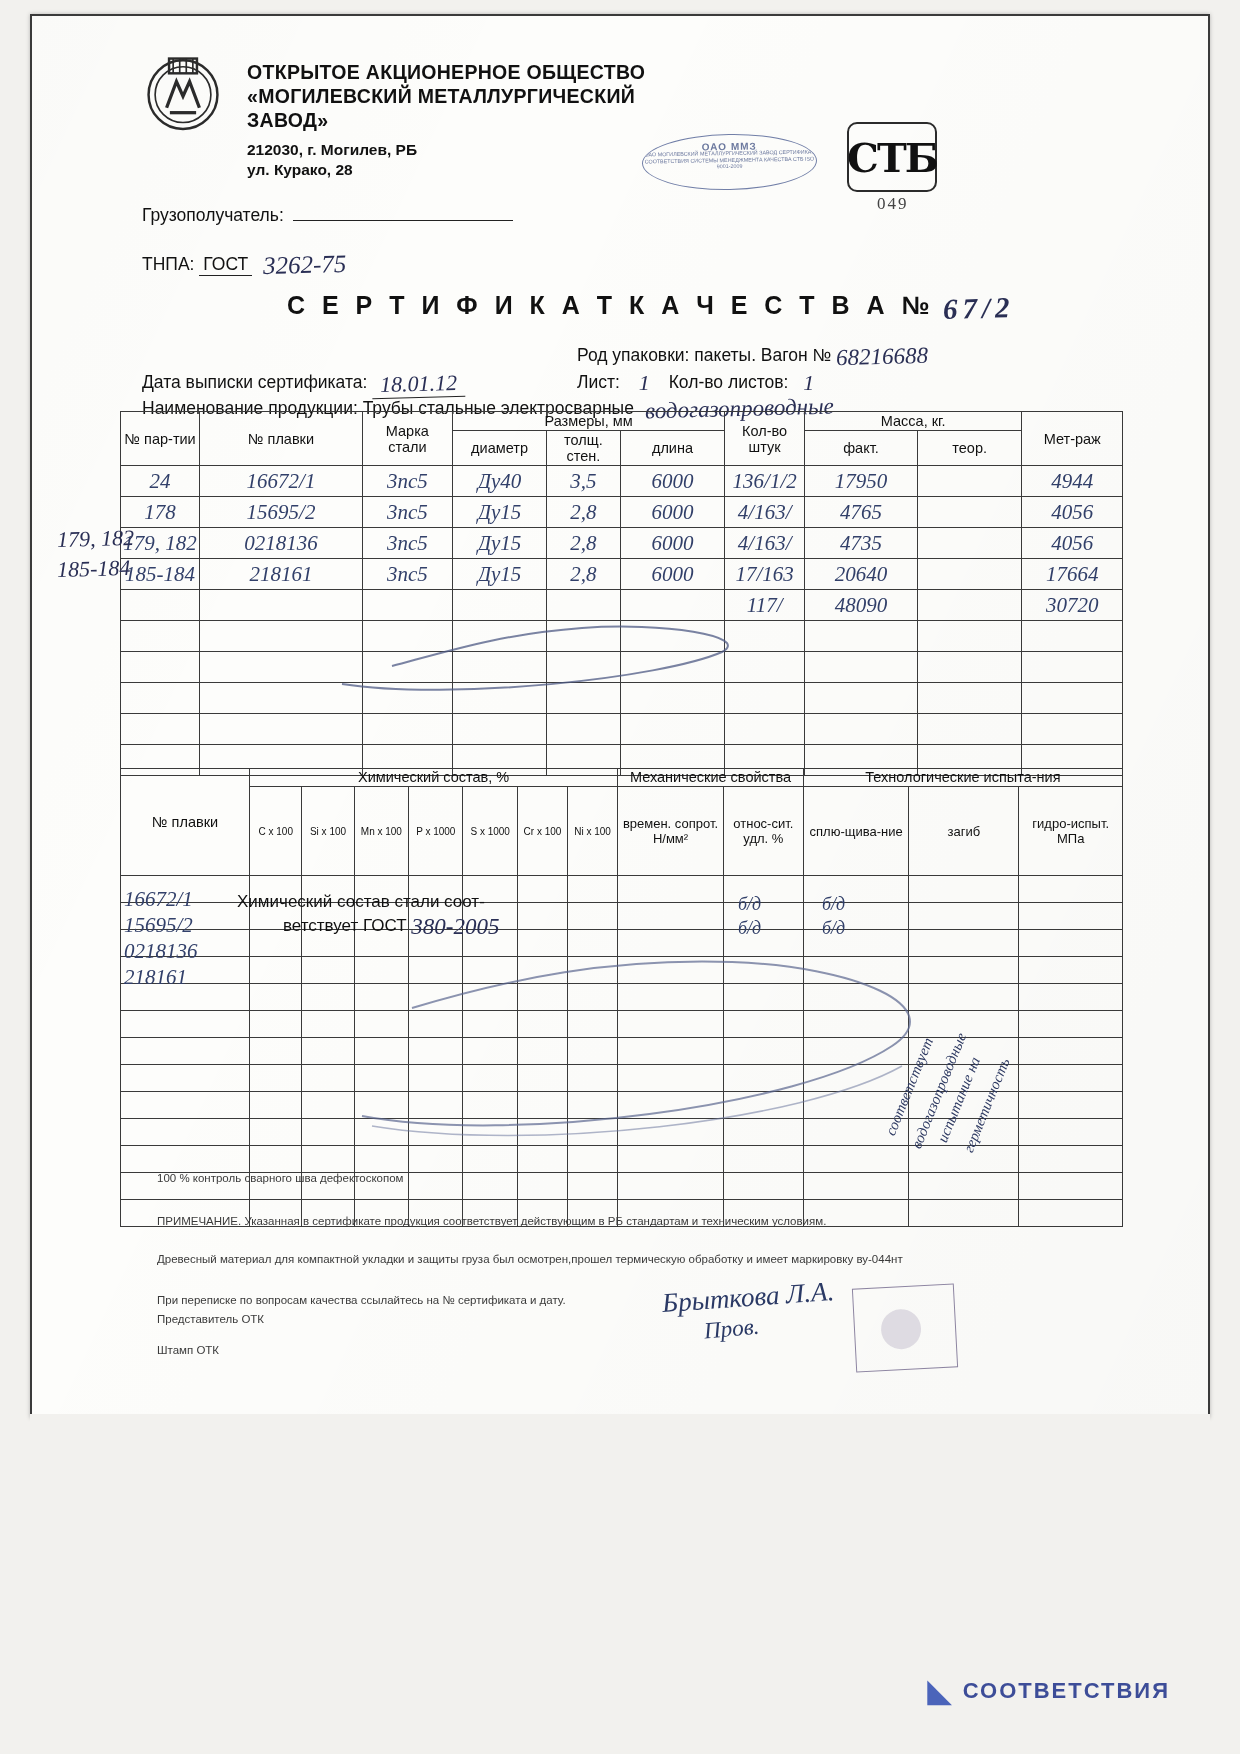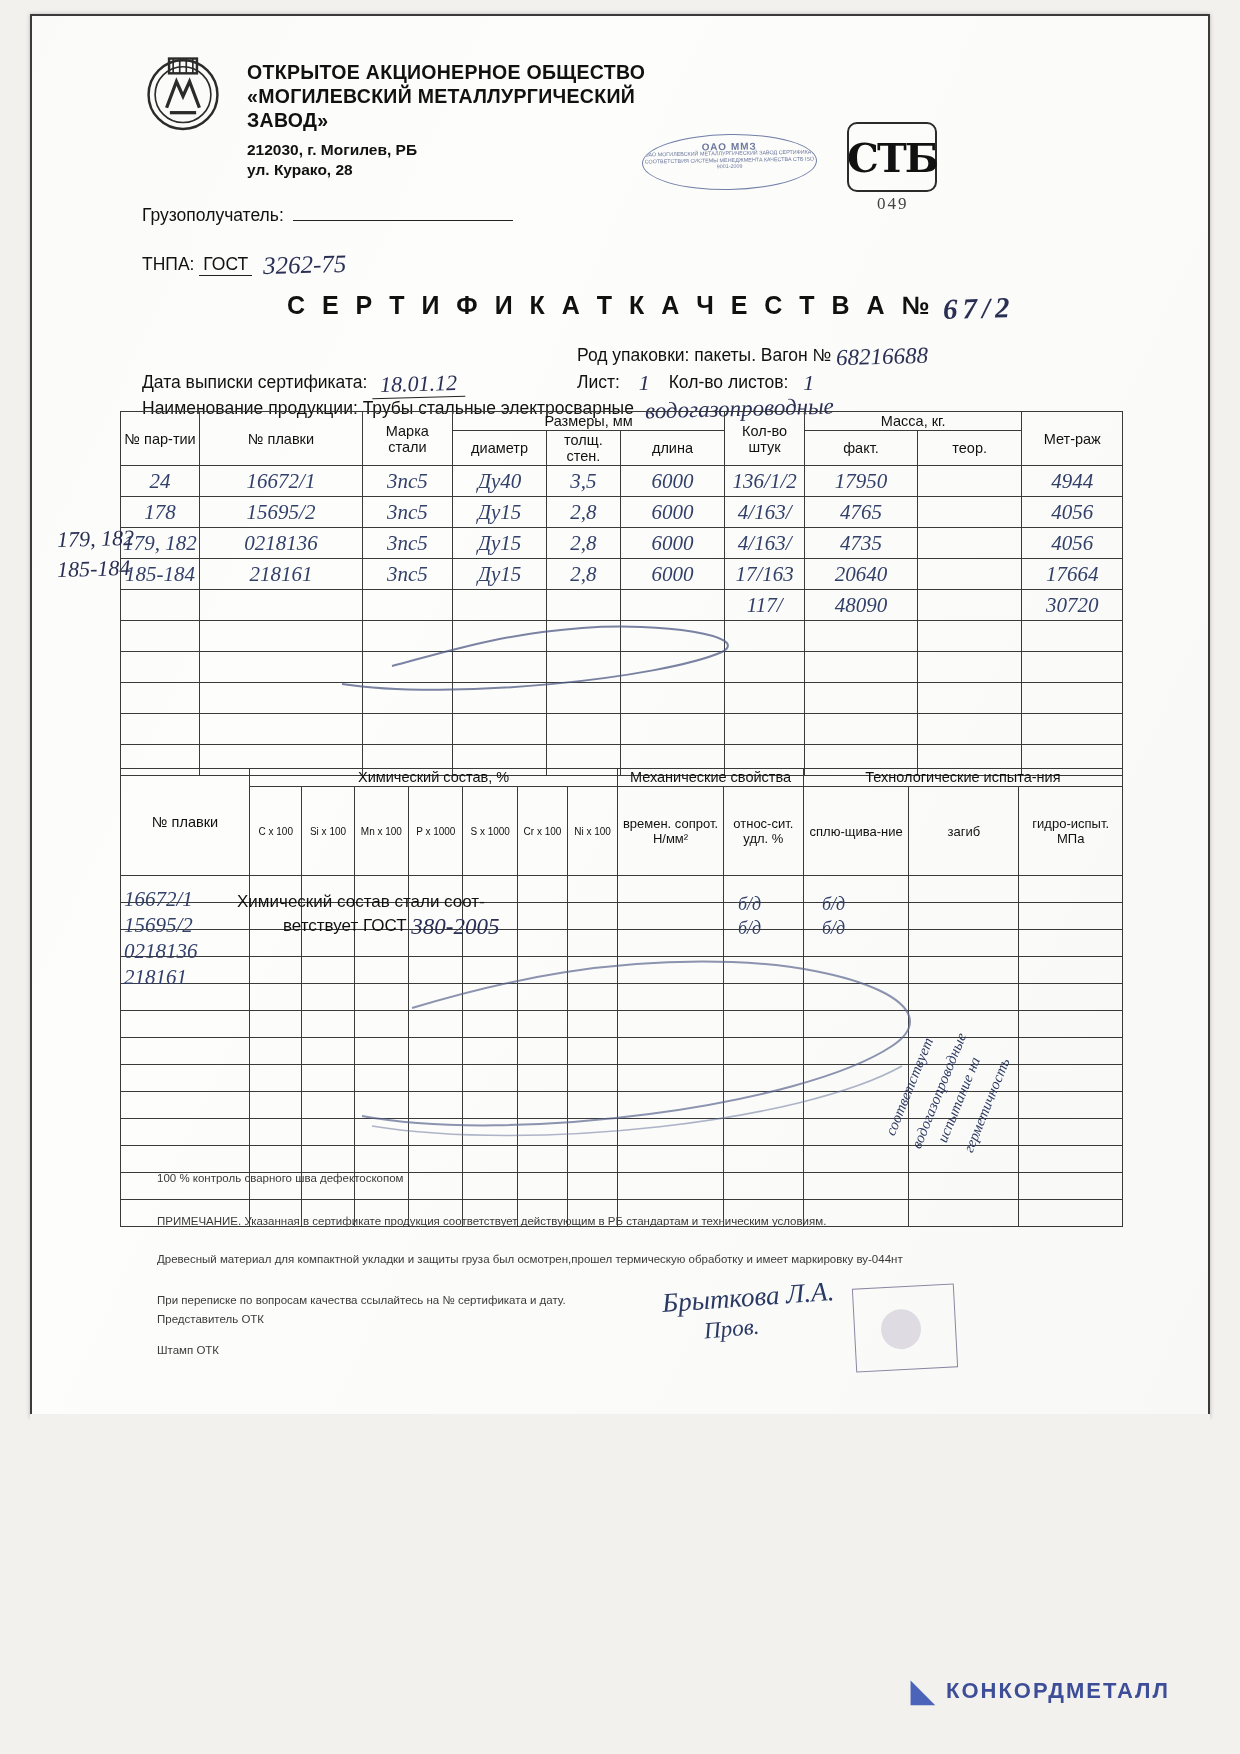--- a/index.html
+++ b/index.html
@@ -617,15 +617,15 @@
 
   <div class="sign-hand" style="left:630px;top:1266px;font-size:27px;transform:rotate(-4deg);">Брыткова Л.А.</div>
   <div class="sign-hand" style="left:672px;top:1300px;font-size:23px;transform:rotate(-5deg);">Пров.</div>
   <div class="stamp-sq"></div>
 
 </div>
 
 <div class="page-bottom">
   <div class="wm">
     <span class="glyph">◣</span>
-    <span>КОНКОРДМЕТАЛЛ</span>
+    <span>СООТВЕТСТВИЯ</span>
   </div>
 </div>
 
 </body></html>

